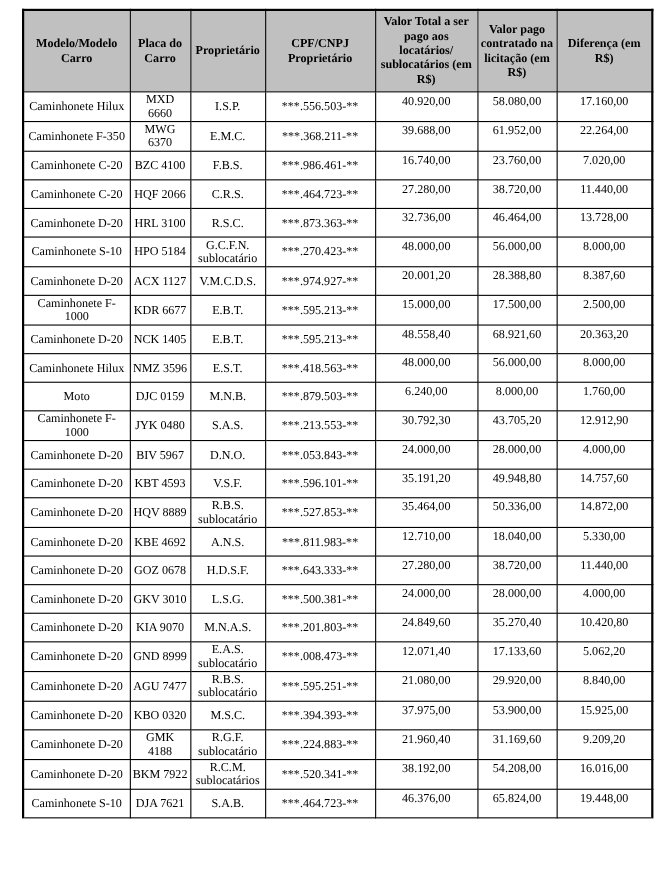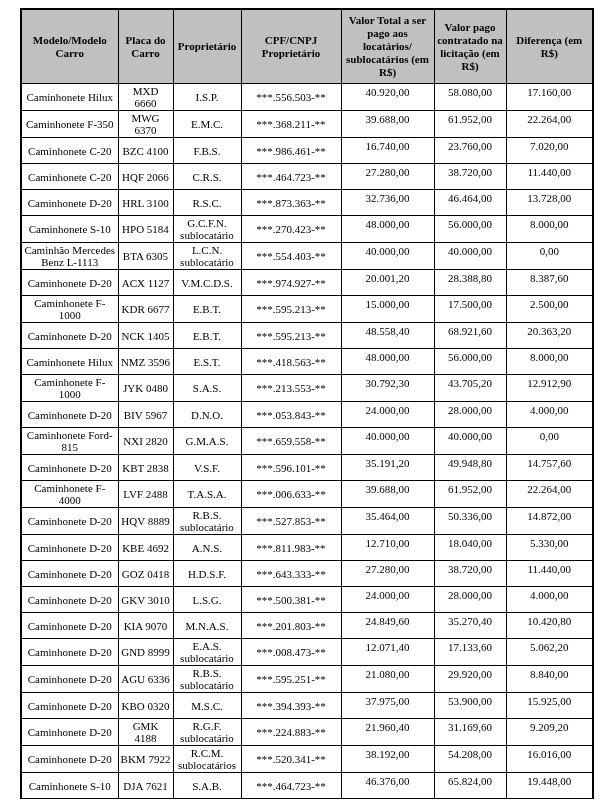--- a/index.html
+++ b/index.html
@@ -126,30 +126,20 @@
           <td>Caminhonete S-10</td>
           <td>HPO 5184</td>
           <td>G.C.F.N.
 sublocatário</td>
           <td>***.270.423-**</td>
           <td class="num">48.000,00</td>
           <td class="num">56.000,00</td>
           <td class="num">8.000,00</td>
         </tr>
         <tr>
-          <td>Caminhão Mercedes Benz L-1113</td>
-          <td>BTA 6305</td>
-          <td>L.C.N.
-sublocatário</td>
-          <td>***.554.403-**</td>
-          <td class="num">40.000,00</td>
-          <td class="num">40.000,00</td>
-          <td class="num">0,00</td>
-        </tr>
-        <tr>
           <td>Caminhonete D-20</td>
           <td>ACX 1127</td>
           <td>V.M.C.D.S.</td>
           <td>***.974.927-**</td>
           <td class="num">20.001,20</td>
           <td class="num">28.388,80</td>
           <td class="num">8.387,60</td>
         </tr>
         <tr>
           <td>Caminhonete F-1000</td>
@@ -172,63 +162,54 @@
         <tr>
           <td>Caminhonete Hilux</td>
           <td>NMZ 3596</td>
           <td>E.S.T.</td>
           <td>***.418.563-**</td>
           <td class="num">48.000,00</td>
           <td class="num">56.000,00</td>
           <td class="num">8.000,00</td>
         </tr>
         <tr>
+          <td>Moto</td>
+          <td>DJC 0159</td>
+          <td>M.N.B.</td>
+          <td>***.879.503-**</td>
+          <td class="num">6.240,00</td>
+          <td class="num">8.000,00</td>
+          <td class="num">1.760,00</td>
+        </tr>
+        <tr>
           <td>Caminhonete F-1000</td>
           <td>JYK 0480</td>
           <td>S.A.S.</td>
           <td>***.213.553-**</td>
           <td class="num">30.792,30</td>
           <td class="num">43.705,20</td>
           <td class="num">12.912,90</td>
         </tr>
         <tr>
           <td>Caminhonete D-20</td>
           <td>BIV 5967</td>
           <td>D.N.O.</td>
           <td>***.053.843-**</td>
           <td class="num">24.000,00</td>
           <td class="num">28.000,00</td>
           <td class="num">4.000,00</td>
         </tr>
         <tr>
-          <td>Caminhonete Ford-815</td>
-          <td>NXI 2820</td>
-          <td>G.M.A.S.</td>
-          <td>***.659.558-**</td>
-          <td class="num">40.000,00</td>
-          <td class="num">40.000,00</td>
-          <td class="num">0,00</td>
-        </tr>
-        <tr>
-          <td>Caminhonete D-20</td>
-          <td>KBT 2838</td>
+          <td>Caminhonete D-20</td>
+          <td>KBT 4593</td>
           <td>V.S.F.</td>
           <td>***.596.101-**</td>
           <td class="num">35.191,20</td>
           <td class="num">49.948,80</td>
           <td class="num">14.757,60</td>
-        </tr>
-        <tr>
-          <td>Caminhonete F-4000</td>
-          <td>LVF 2488</td>
-          <td>T.A.S.A.</td>
-          <td>***.006.633-**</td>
-          <td class="num">39.688,00</td>
-          <td class="num">61.952,00</td>
-          <td class="num">22.264,00</td>
         </tr>
         <tr>
           <td>Caminhonete D-20</td>
           <td>HQV 8889</td>
           <td>R.B.S.
 sublocatário</td>
           <td>***.527.853-**</td>
           <td class="num">35.464,00</td>
           <td class="num">50.336,00</td>
           <td class="num">14.872,00</td>
@@ -237,21 +218,21 @@
           <td>Caminhonete D-20</td>
           <td>KBE 4692</td>
           <td>A.N.S.</td>
           <td>***.811.983-**</td>
           <td class="num">12.710,00</td>
           <td class="num">18.040,00</td>
           <td class="num">5.330,00</td>
         </tr>
         <tr>
           <td>Caminhonete D-20</td>
-          <td>GOZ 0418</td>
+          <td>GOZ 0678</td>
           <td>H.D.S.F.</td>
           <td>***.643.333-**</td>
           <td class="num">27.280,00</td>
           <td class="num">38.720,00</td>
           <td class="num">11.440,00</td>
         </tr>
         <tr>
           <td>Caminhonete D-20</td>
           <td>GKV 3010</td>
           <td>L.S.G.</td>
@@ -274,21 +255,21 @@
           <td>GND 8999</td>
           <td>E.A.S.
 sublocatário</td>
           <td>***.008.473-**</td>
           <td class="num">12.071,40</td>
           <td class="num">17.133,60</td>
           <td class="num">5.062,20</td>
         </tr>
         <tr>
           <td>Caminhonete D-20</td>
-          <td>AGU 6336</td>
+          <td>AGU 7477</td>
           <td>R.B.S.
 sublocatário</td>
           <td>***.595.251-**</td>
           <td class="num">21.080,00</td>
           <td class="num">29.920,00</td>
           <td class="num">8.840,00</td>
         </tr>
         <tr>
           <td>Caminhonete D-20</td>
           <td>KBO 0320</td>

